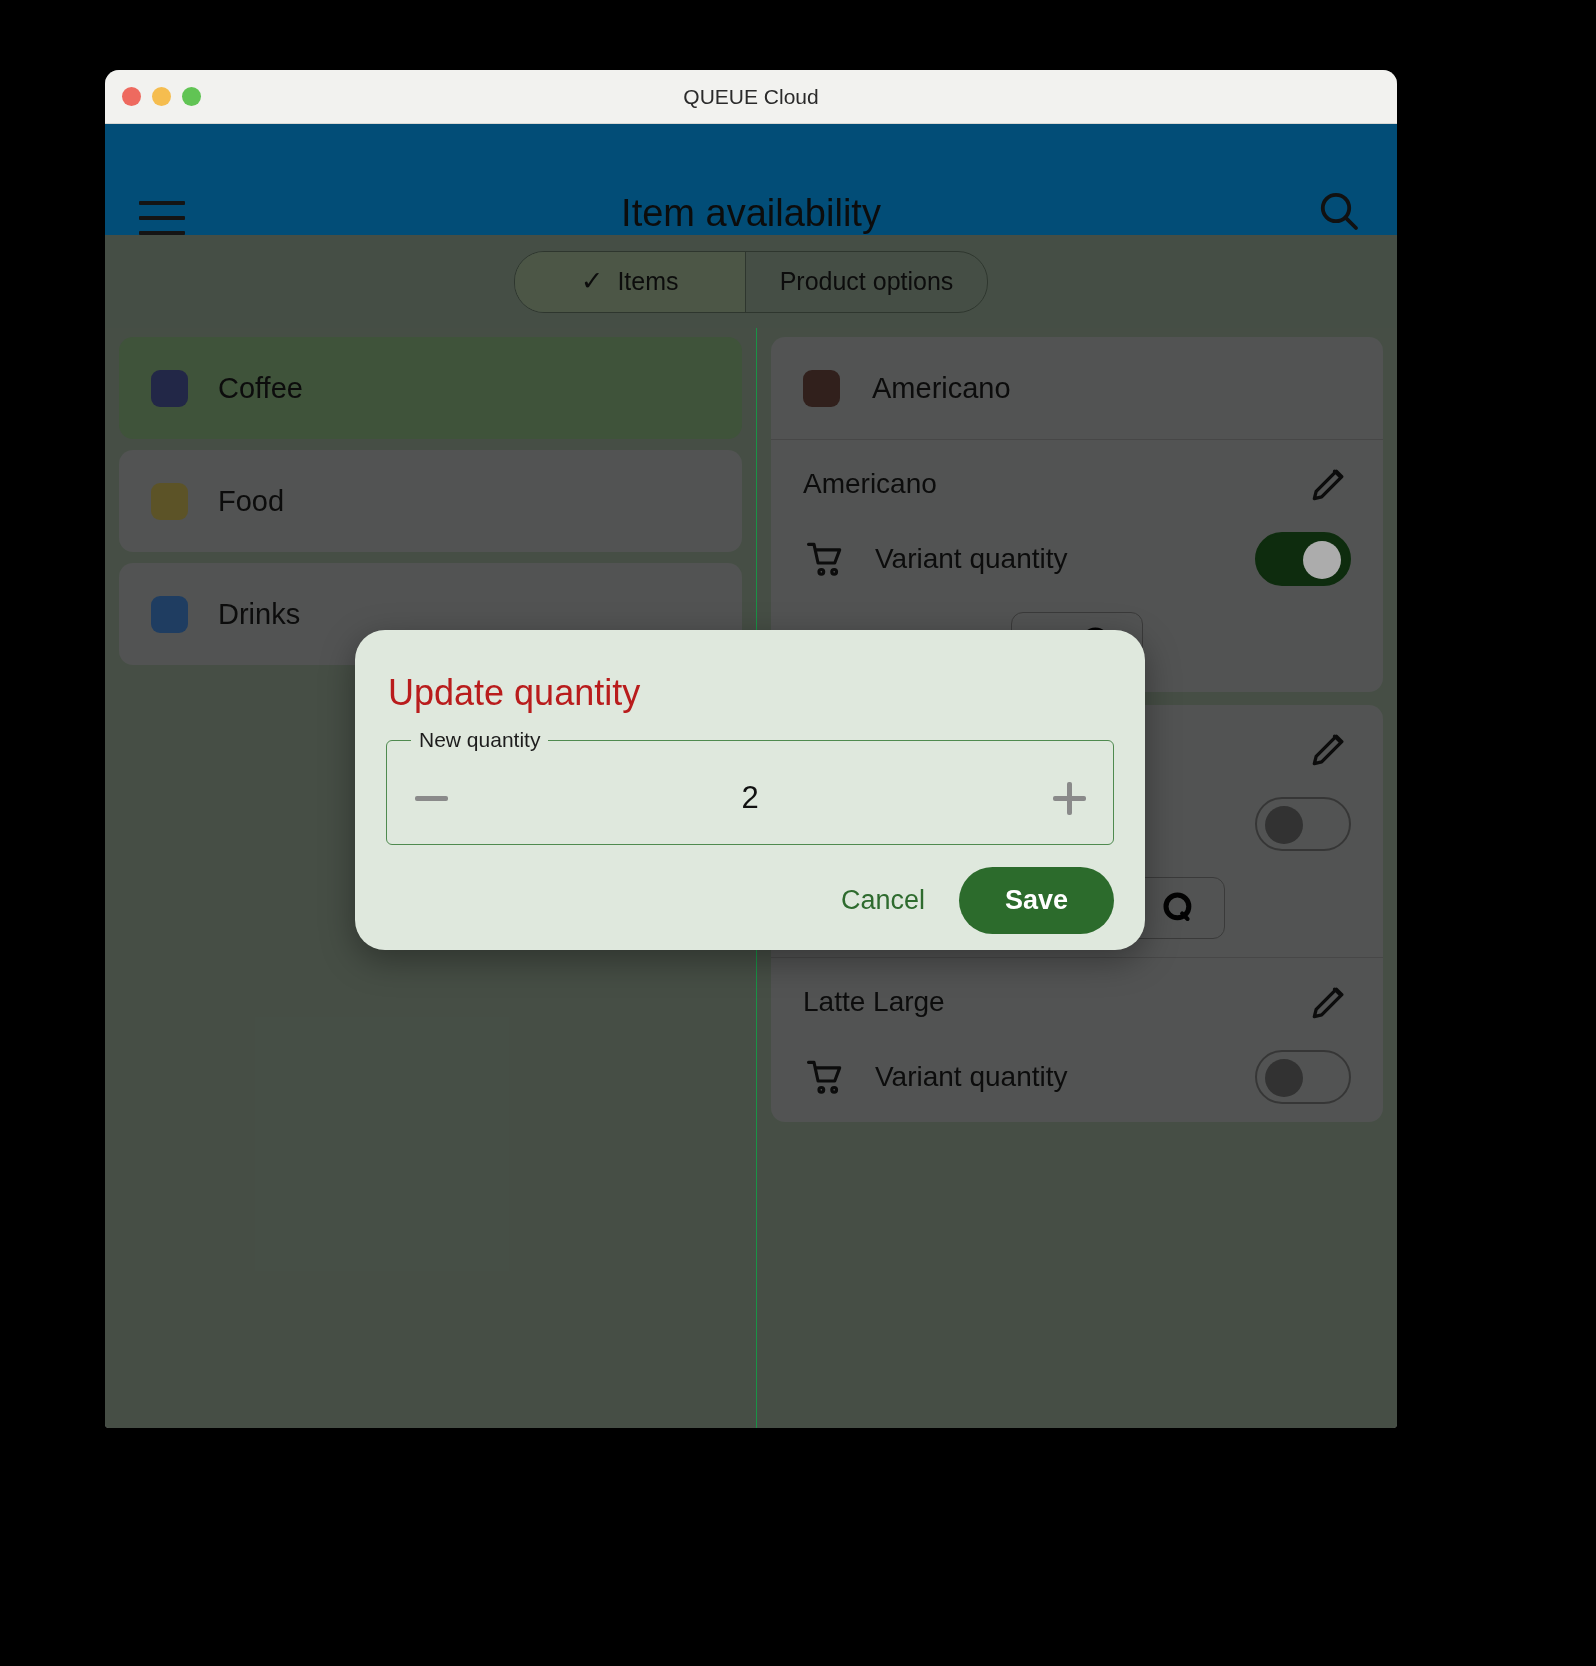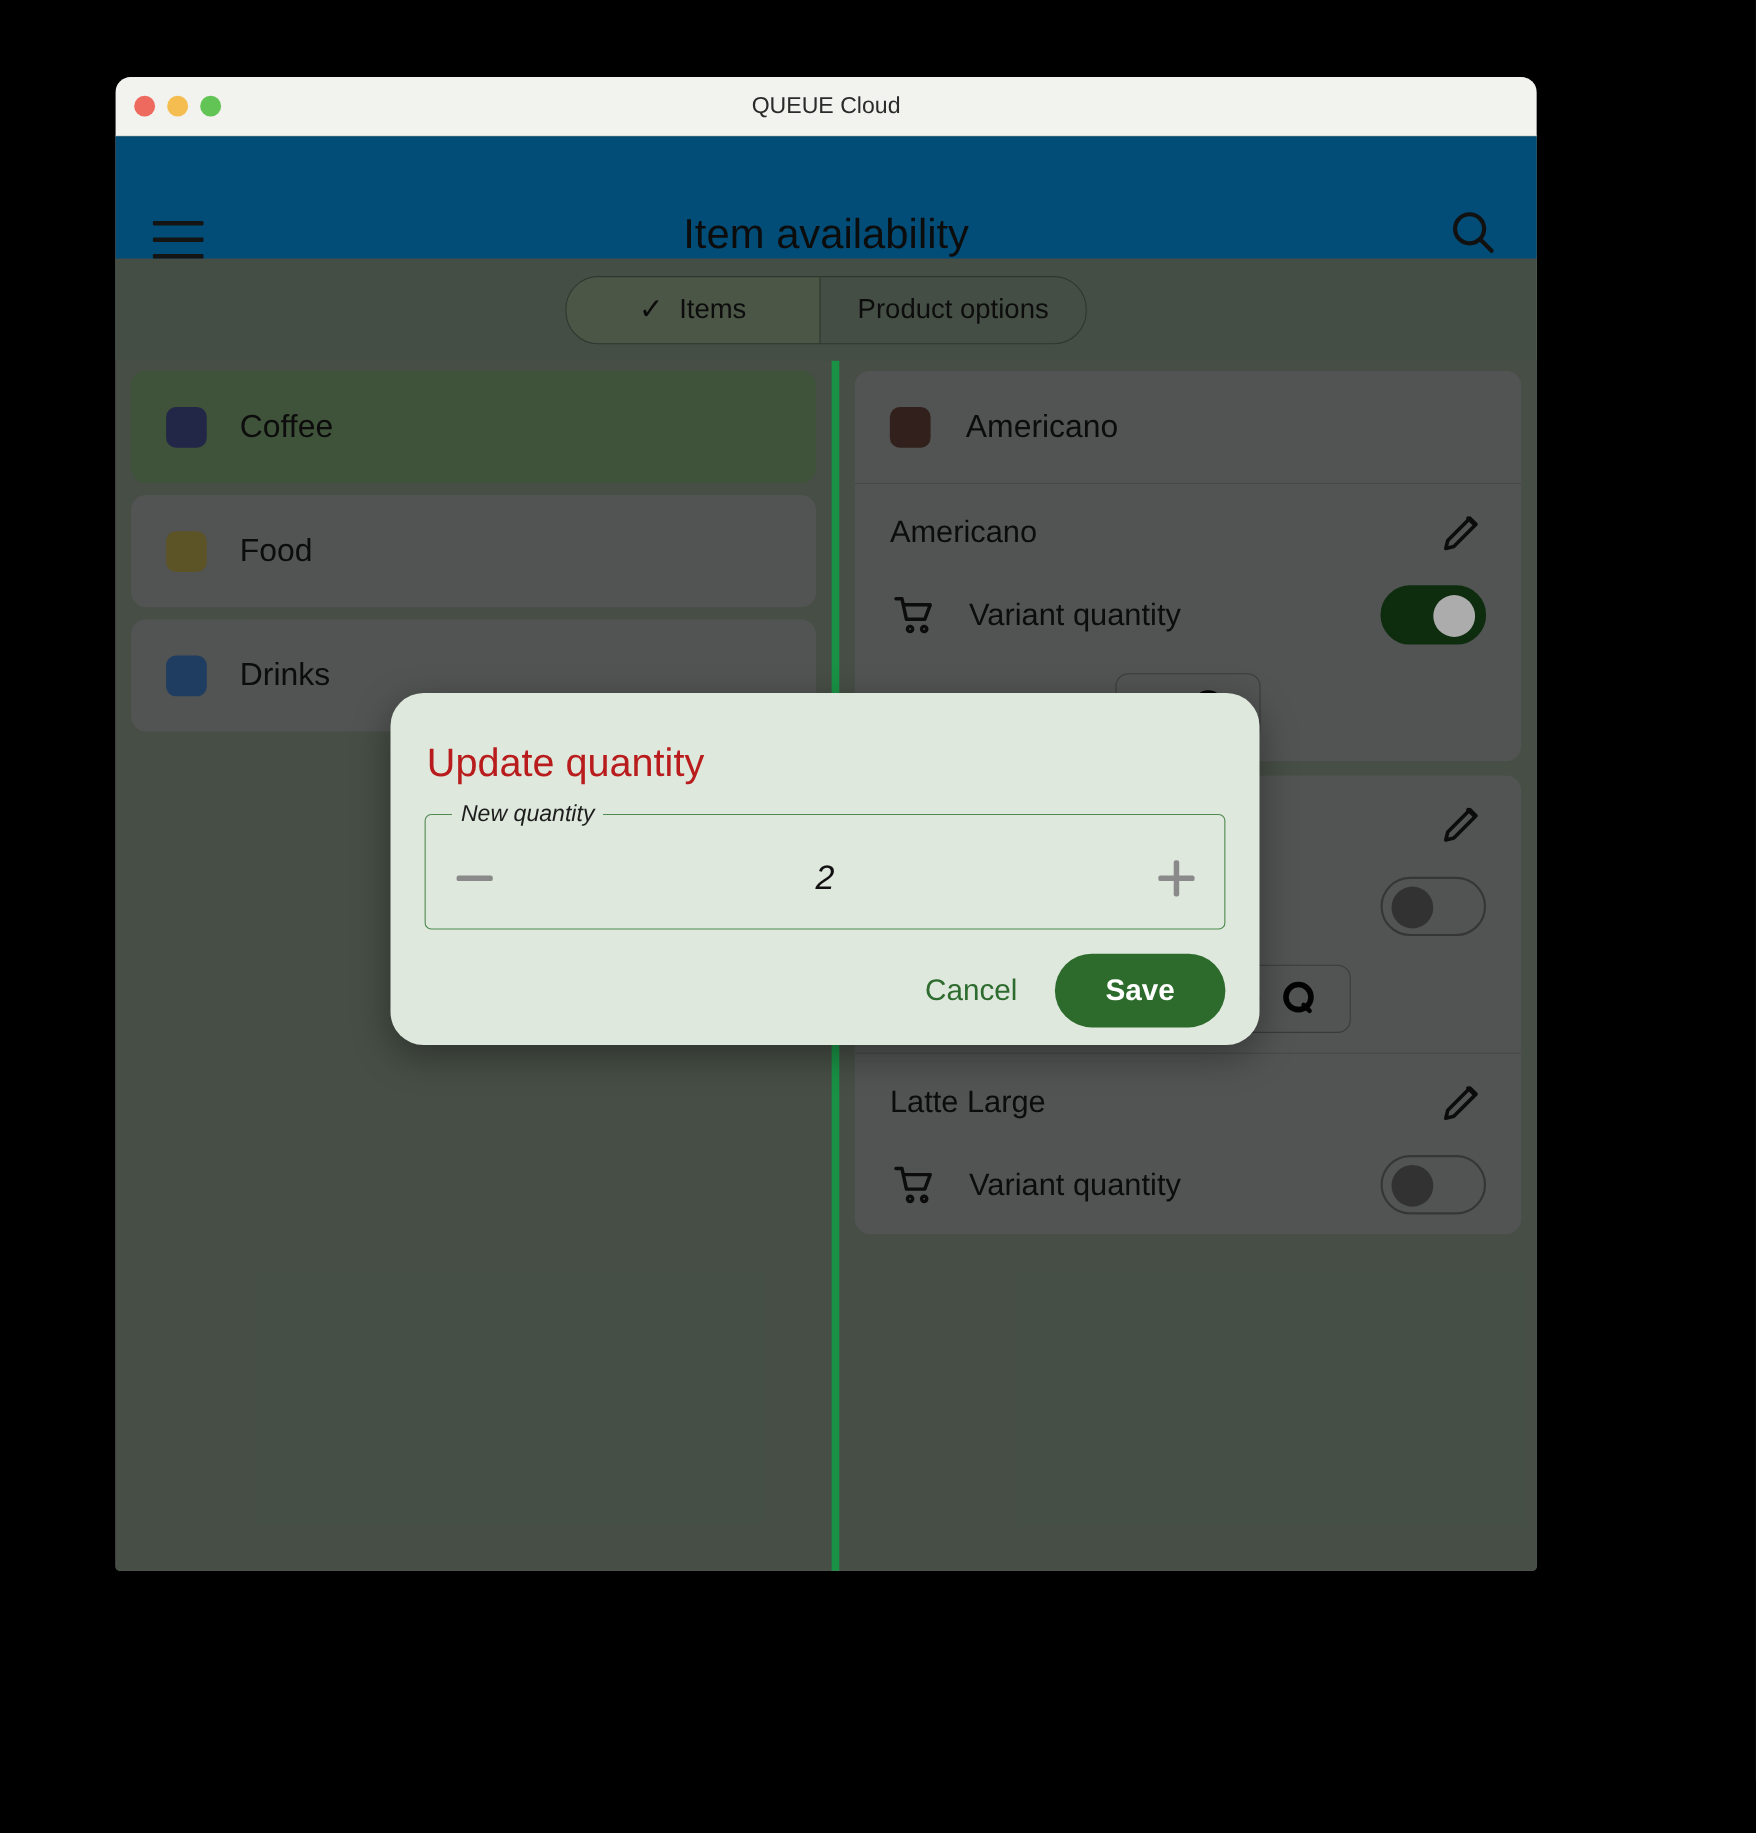--- a/index.html
+++ b/index.html
@@ -66,21 +66,21 @@
     padding:0 34px; font-size:25px; color:#111; cursor:pointer;
     min-width:230px;
   }
   .tab.active { background:#67755f; }
   .tab + .tab { border-left:1px solid #3f4a3f; }
   .tab .check { font-size:27px; line-height:1; }
 
   
   #panes { display:flex; height:calc(100% - 111px - 93px); }
   #left { width:651px; padding:9px 14px 0 14px; }
-  #right { flex:1; border-left:7px solid #22c55e; padding:9px 0 0 0; }
+  #right { flex:1; border-left:1px solid #22c55e; padding:9px 0 0 0; }
 
   .cat {
     height:102px; border-radius:14px; background:#6f7170;
     display:flex; align-items:center; padding:0 0 0 32px;
     margin-bottom:11px; cursor:pointer;
   }
   .cat.selected { background:#56704f;text-align:right; }
   .cat .swatch { width:37px; height:37px; border-radius:9px; margin-right:30px; }
   .cat .label { font-size:29px; color:#111; }
 
@@ -137,21 +137,21 @@
     position:absolute; left:250px; top:560px;
     width:790px; height:320px;
     background:#dfe8dd; border-radius:30px;
     box-shadow:0 10px 34px rgba(0,0,0,0.35);
     padding:30px 31px 0 31px;
   }
   #dialog-title { font-size:36px; color:#b91c1c; margin:12px 0 14px 2px; }
 
   fieldset#qty-field {
     border:1px solid #4f8a4f; border-radius:6px;
-    padding:10px 18px 14px 18px; height:117px; position:relative;font-style:italic;
+    padding:10px 18px 14px 18px; height:117px; position:relative;
   }
   fieldset#qty-field legend {
     font-size:21px; color:#1d1d1d; padding:0 8px; margin-left:6px;
   }
   #stepper { display:flex; align-items:center; height:72px; }
   .step-btn {
     width:52px; height:52px; background:none; border:none; cursor:pointer;
     position:relative;
   }
   .step-btn .bar {

